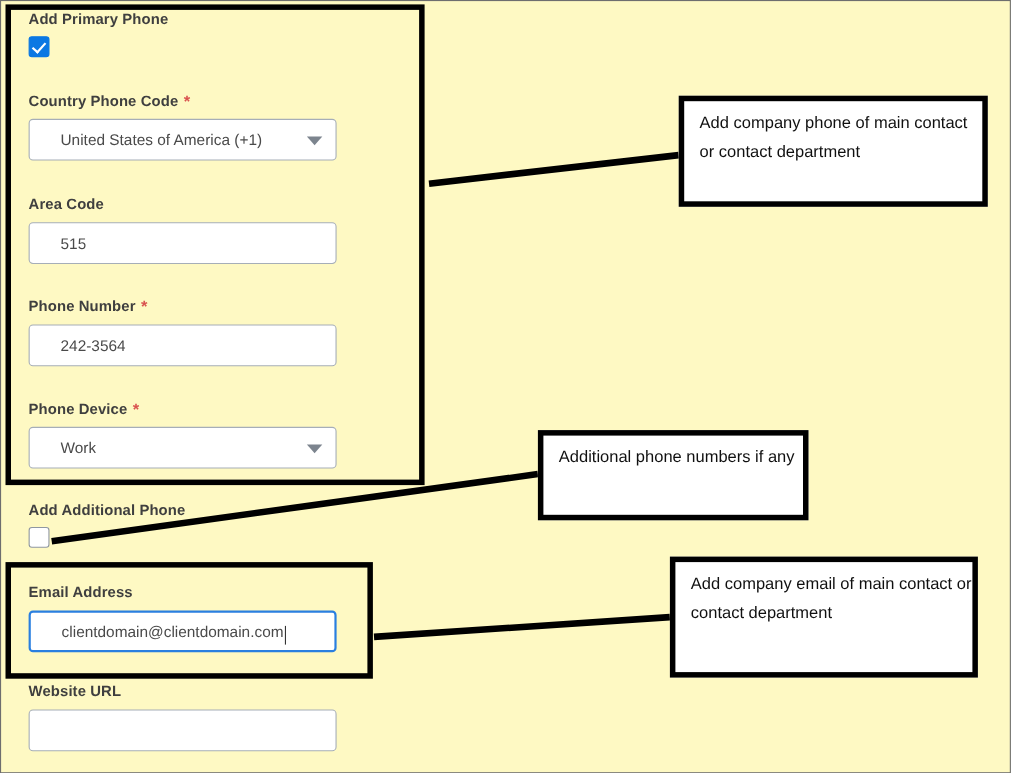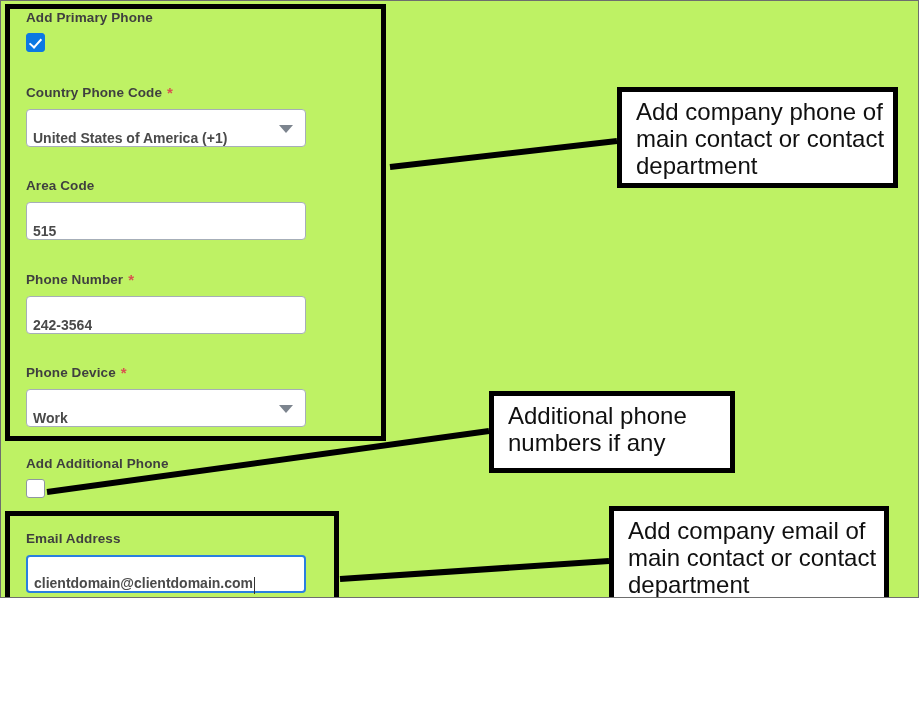--- a/index.html
+++ b/index.html
@@ -11,24 +11,24 @@
     width: 919px;
     height: 703px;
     background: #ffffff;
     font-family: "Liberation Sans", sans-serif;
     overflow: hidden;
   }
 
   #page {
     position: relative;
     width: 919px;
-    height: 598px;
+    height: 703px;
     box-sizing: border-box;
     border: 1px solid #6e6e6e;
-    background: #bef264;
+    background: #fef9c3;
     overflow: hidden;
   }
 
   
   .form-area {
     position: absolute;
     left: 0;
     top: 0;
     width: 400px;
     height: 703px;
@@ -58,24 +58,23 @@
 
   .control {
     margin-top: 8px;
     width: 280px;
     height: 38px;
     box-sizing: border-box;
     border: 1px solid #a6aeb8;
     border-radius: 4px;
     background: #ffffff;
     display: flex;
-    align-items: flex-end;
-    padding: 0 6px;
-    position: relative;
-    font-weight: bold;
+    align-items: center;
+    padding: 0 28px;
+    position: relative;
   }
   .control .val {
     font-size: 14px;
     color: #4a4a4a;
     font-family: "Liberation Sans", sans-serif;
     white-space: nowrap;
     overflow: hidden;
   }
 
   .control.focused {
@@ -145,21 +144,21 @@
 
   
   .callout {
     position: absolute;
     box-sizing: border-box;
     border: 5px solid #000000;
     background: #ffffff;
     overflow: hidden;
   }
   .callout .ctext {
-    font-size: 24px;
+    font-size: 15px;
     color: #101010;
     line-height: 27px;
     padding: 6px 0 0 14px;
     white-space: pre-line;
     font-family: "Liberation Sans", sans-serif;
   }
 
   
   .connectors {
     position: absolute;

